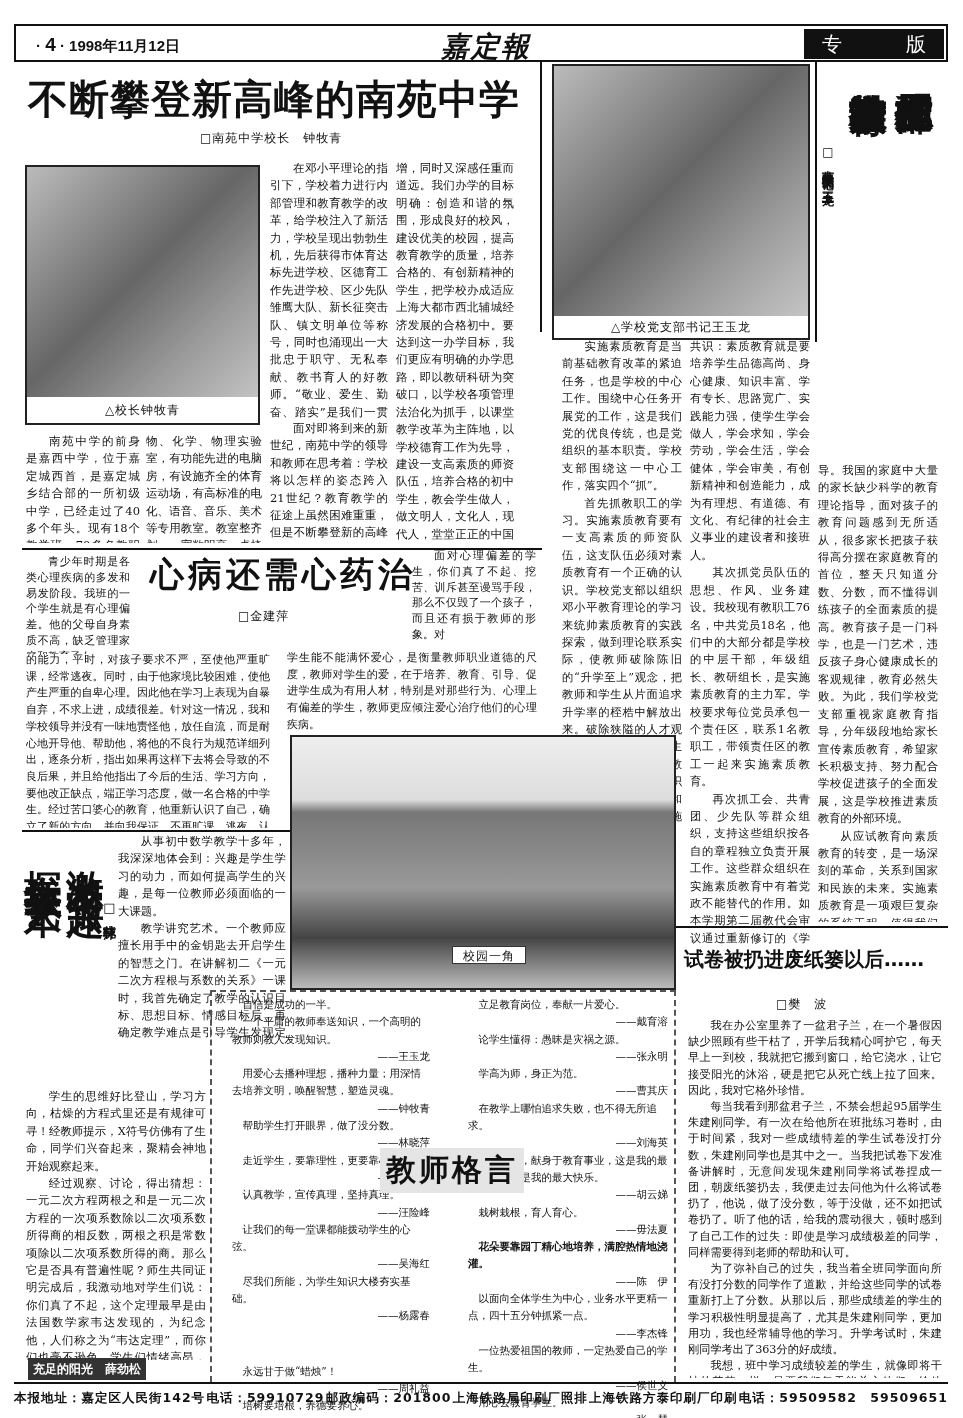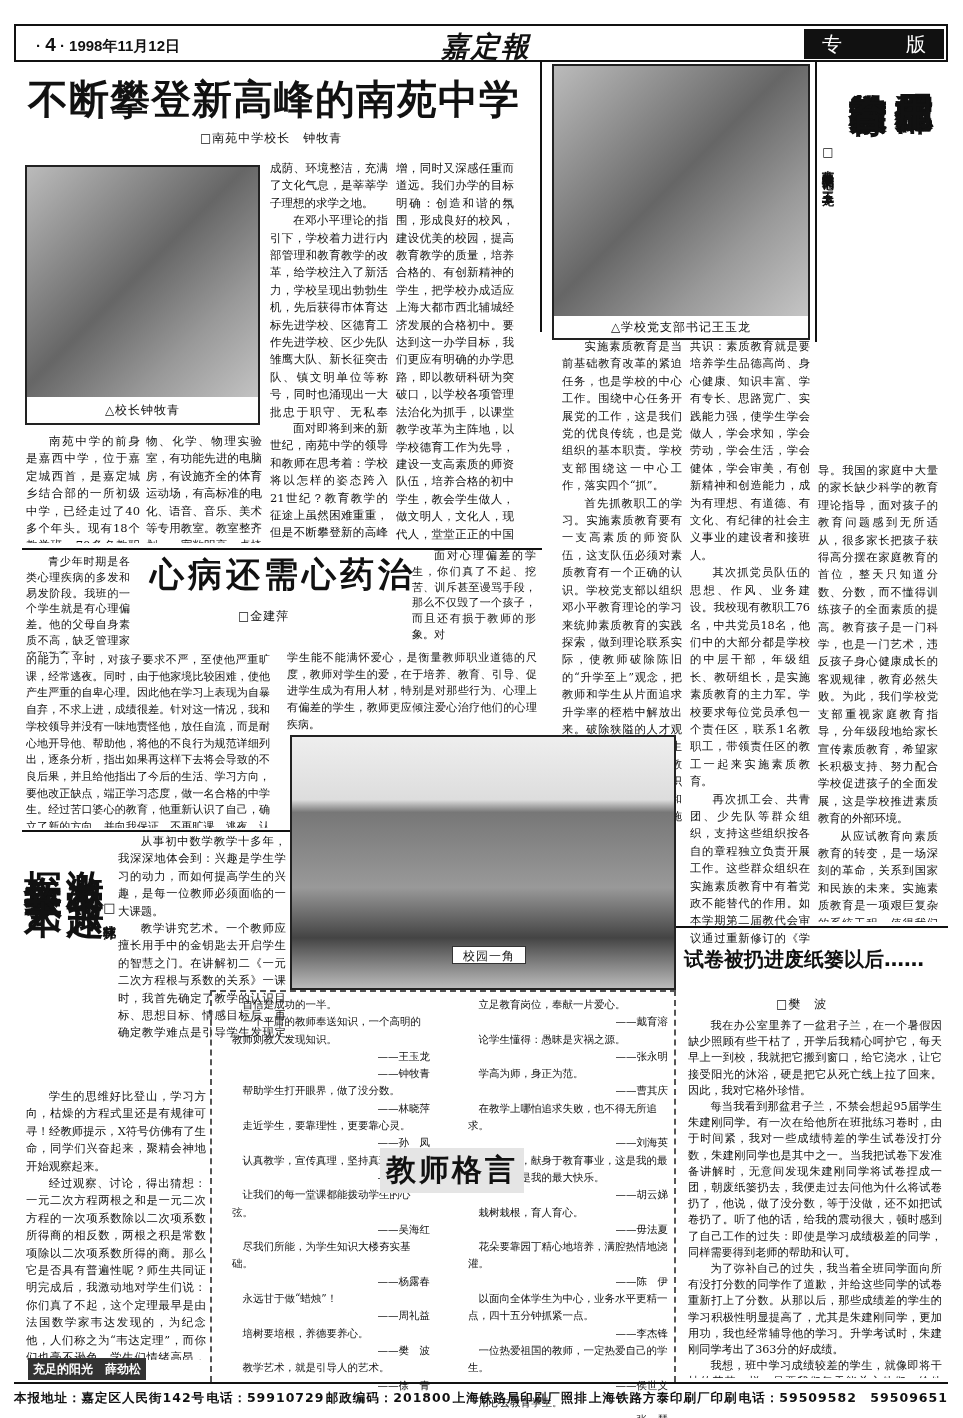--- a/index.html
+++ b/index.html
@@ -33,21 +33,20 @@
       <span>版</span>
     </div>
 </div>
 
 <div class="abs t1">不断攀登新高峰的南苑中学</div>
 <div class="abs by" style="left:200px;top:130px">□南苑中学校长　钟牧青</div>
 <div class="abs photo" style="left:25px;top:165px;width:235px;height:260px">
   <div class="abs cap" style="left:0;bottom:0;width:100%;height:26px;line-height:26px">△校长钟牧青</div>
 </div>
 <div class="abs col" style="left:270px;top:160px;width:118px;height:260px">
-  <div>成荫、环境整洁，充满了文化气息，是莘莘学子理想的求学之地。</div>
   <p>在邓小平理论的指引下，学校着力进行内部管理和教育教学的改革，给学校注入了新活力，学校呈现出勃勃生机，先后获得市体育达标先进学校、区德育工作先进学校、区少先队雏鹰大队、新长征突击队、镇文明单位等称号，同时也涌现出一大批忠于职守、无私奉献、教书育人的好教师。“敬业、爱生、勤奋、踏实”是我们一贯的作风。“自信、务实、创新、进取”是我们的座右铭。</p>
 </div>
 <div class="abs col" style="left:396px;top:160px;width:118px;height:380px">
   <div>增，同时又深感任重而道远。我们办学的目标明确：创造和谐的氛围，形成良好的校风，建设优美的校园，提高教育教学的质量，培养合格的、有创新精神的学生，把学校办成适应上海大都市西北辅城经济发展的合格初中。要达到这一办学目标，我们更应有明确的办学思路，即以教研科研为突破口，以学校各项管理法治化为抓手，以课堂教学改革为主阵地，以学校德育工作为先导，建设一支高素质的师资队伍，培养合格的初中学生，教会学生做人，做文明人，文化人，现代人，堂堂正正的中国人。</div>
 
 </div>
 <div class="abs col" style="left:26px;top:433px;width:114px;height:110px">
     <p>南苑中学的前身是嘉西中学，位于嘉定城西首，是嘉定城乡结合部的一所初级中学，已经走过了40多个年头。现有18个教学班，70多名教职工。学校有设备完善的生</p>
   </div>
 <div class="abs col" style="left:146px;top:433px;width:116px;height:110px">
@@ -116,52 +115,53 @@
 
 </div>
 <div class="abs" style="left:28px;top:1358px;width:118px;height:22px;background:#333;color:#fff;font:bold 12px 'DejaVu Sans',sans-serif;line-height:22px;text-align:center">充足的阳光　薛劲松</div>
 
 <div class="abs" style="left:210px;top:990px;width:466px;height:392px;border-top:2px dashed #555;border-left:2px dashed #555;border-right:2px dashed #555"></div>
 <div class="abs qt" style="left:232px;top:996px;width:198px" id="ql">
     <div style="text-indent: 1em;">自信是成功的一半。</div>
     <div class="a"></div>
     <div style="text-indent: 1em;">一个平庸的教师奉送知识，一个高明的教师则教人发现知识。</div>
     <div class="a">——王玉龙</div>
+    <div style="text-indent: 1em;">用爱心去播种理想，播种力量；用深情去培养文明，唤醒智慧，塑造灵魂。</div>
     <div class="a">——钟牧青</div>
     <div style="text-indent: 1em;">帮助学生打开眼界，做了没分数。</div>
     <div class="a">——林晓萍</div>
     <div style="text-indent: 1em;">走近学生，要靠理性，更要靠心灵。</div>
     <div class="a">——孙　凤</div>
     <div style="text-indent: 1em;">认真教学，宣传真理，坚持真理。</div>
     <div class="a">——汪险峰</div>
     <div style="text-indent: 1em;">让我们的每一堂课都能拨动学生的心弦。</div>
     <div class="a">——吴海红</div>
     <div style="text-indent: 1em;">尽我们所能，为学生知识大楼夯实基础。</div>
     <div class="a">——杨露春</div>
-    <div style="text-indent: 1em;">永远甘于做“蜡烛”！</div>
+    <div style="text-indent: 1em; margin-top: 38px;">永远甘于做“蜡烛”！</div>
     <div class="a">——周礼益</div>
     <div style="text-indent: 1em;">培树要培根，养德要养心。</div>
     <div class="a">——樊　波</div>
     <div style="text-indent: 1em;">教学艺术，就是引导人的艺术。</div>
     <div class="a">——徐　青</div>
   </div>
 <div class="abs qt" style="left:468px;top:996px;width:200px" id="qr">
     <div style="text-indent: 1em;">立足教育岗位，奉献一片爱心。</div>
     <div class="a">——戴育溶</div>
     <div style="text-indent: 1em;">论学生懂得：愚昧是灾祸之源。</div>
     <div class="a">——张永明</div>
     <div style="text-indent: 1em;">学高为师，身正为范。</div>
     <div class="a">——曹其庆</div>
     <div style="text-indent: 1em;">在教学上哪怕追求失败，也不得无所追求。</div>
     <div class="a">——刘海英</div>
     <div style="text-indent: 1em;">全力以赴，献身于教育事业，这是我的最大愿望，也是我的最大快乐。</div>
     <div class="a">——胡云娣</div>
     <div style="text-indent: 1em;">栽树栽根，育人育心。</div>
     <div class="a">——毋法夏</div>
-    <div style="text-indent: 1em;">花朵要靠园丁精心地培养，满腔热情地浇灌。</div>
+    <div style="text-indent: 1em; font-weight: bold;">花朵要靠园丁精心地培养，满腔热情地浇灌。</div>
     <div class="a">——陈　伊</div>
     <div style="text-indent: 1em;">以面向全体学生为中心，业务水平更精一点，四十五分钟抓紧一点。</div>
     <div class="a">——李杰锋</div>
     <div style="text-indent: 1em;">一位热爱祖国的教师，一定热爱自己的学生。</div>
     <div class="a">——侯世义</div>
     <div style="text-indent: 1em;">用心去教育学生。</div>
     <div class="a">——张　琴</div>
   </div>
 <div class="abs" style="left:380px;top:1148px;font:bold 30px 'DejaVu Sans',sans-serif;letter-spacing:3px;background:#e5e5e5;padding:2px 6px">教师格言</div>
 

